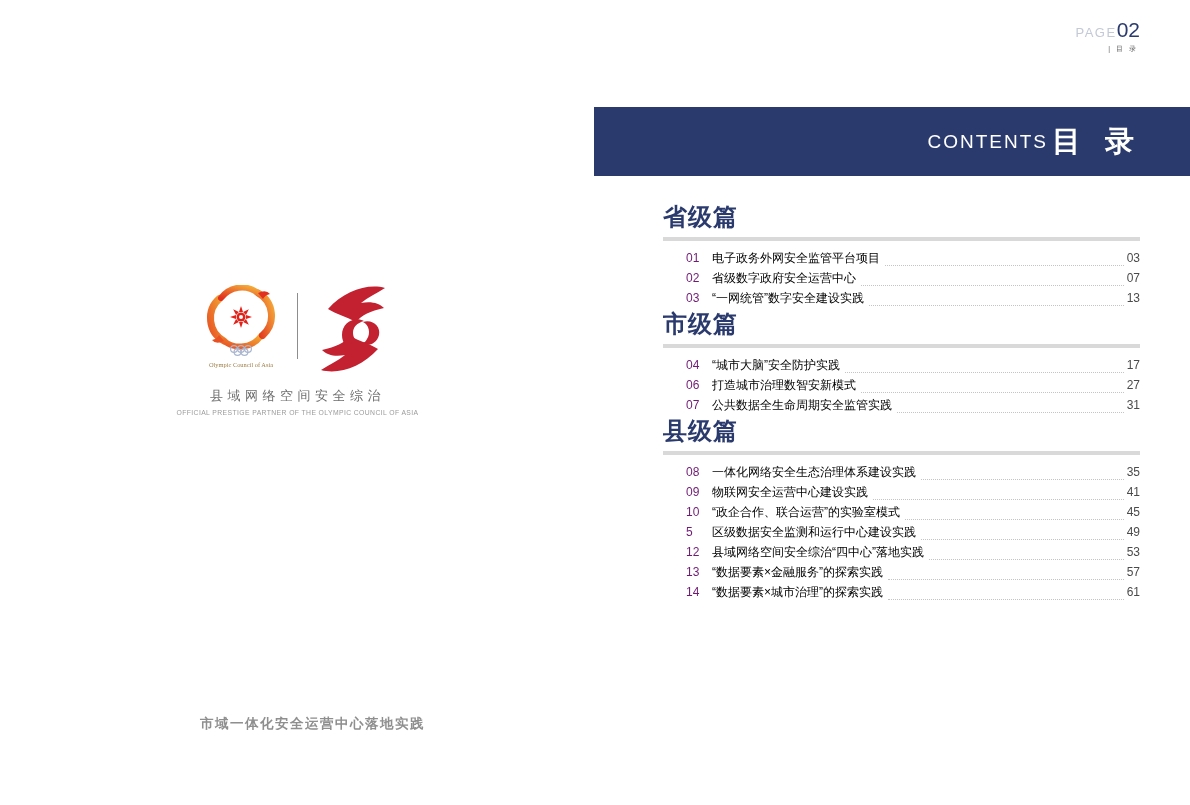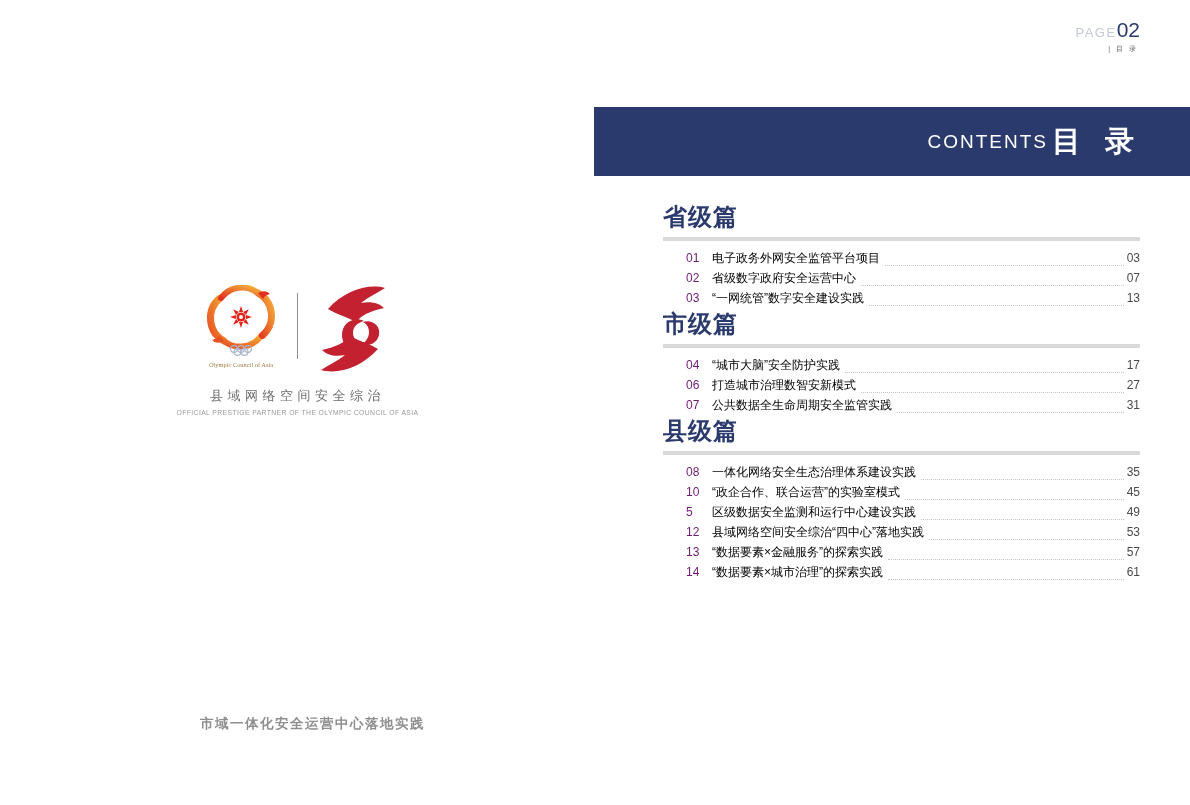--- a/index.html
+++ b/index.html
@@ -190,20 +190,26 @@
     <h2 class="sec-title">县级篇</h2>
     <div class="sec-divider"></div>
     <div class="sec-items">
   <div class="toc-item">
     <span class="it-num">08</span>
     <span class="it-title">一体化网络安全生态治理体系建设实践</span>
     <span class="it-leader"></span>
     <span class="it-page">35</span>
   </div>
 
+  <div class="toc-item">
+    <span class="it-num">09</span>
+    <span class="it-title">物联网安全运营中心建设实践</span>
+    <span class="it-leader"></span>
+    <span class="it-page">41</span>
+  </div>
 
   <div class="toc-item">
     <span class="it-num">10</span>
     <span class="it-title">“政企合作、联合运营”的实验室模式</span>
     <span class="it-leader"></span>
     <span class="it-page">45</span>
   </div>
 
   <div class="toc-item">
     <span class="it-num">5</span>

